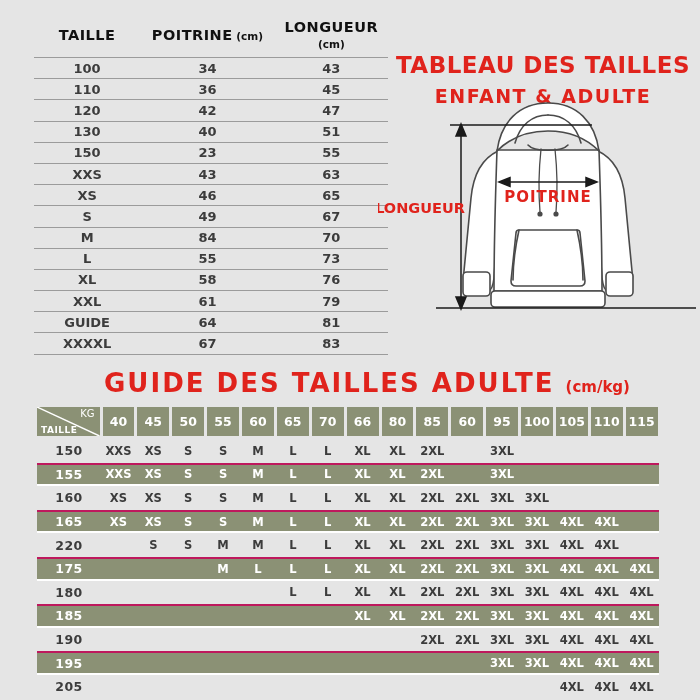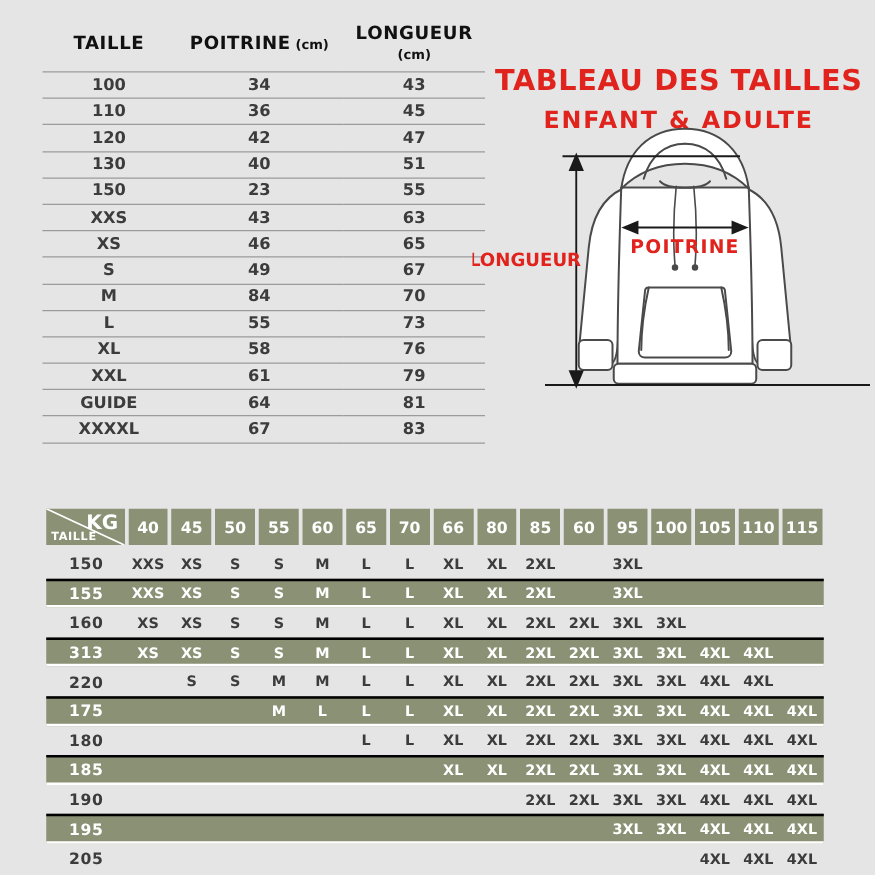--- a/index.html
+++ b/index.html
@@ -32,26 +32,26 @@
   
   .diagram{position:absolute;left:378px;top:88px;width:322px;height:250px;}
 
   
   .matrix{position:absolute;left:37px;top:407px;width:622px;}
   .matrix-header{display:grid;grid-template-columns:64px repeat(16,1fr);height:29px;}
   .hcell{margin:0 1.5px;background:var(--green);color:#fff;font-weight:bold;font-size:12.5px;
     display:flex;align-items:center;justify-content:center;}
   .corner{position:relative;margin:0 1.5px 0 0;background:var(--green);}
   .corner svg{position:absolute;inset:0;width:100%;height:100%;}
-  .corner .kg{position:absolute;top:1px;right:5px;color:#fff;font-weight:bold;font-size:16px;}
+  .corner .kg{position:absolute;top:1px;right:5px;color:#fff;font-weight:normal;font-size:10px;}
   .corner .taille{position:absolute;bottom:1px;left:4px;color:#fff;font-weight:bold;font-size:9px;letter-spacing:.5px;}
   .matrix-body{margin-top:3px;}
   .mrow{display:grid;grid-template-columns:64px repeat(16,1fr);height:23.6px;align-items:center;
     color:var(--ink);font-weight:bold;font-size:11.5px;}
-  .mrow.alt{background:var(--green);color:#fff;border-top:2px solid #000000;border-bottom:2px solid #fff;}
+  .mrow.alt{background:var(--green);color:#fff;border-top:2px solid #be185d;border-bottom:2px solid #fff;}
   .mcell{text-align:center;}
   .rlabel{text-align:center;font-size:12.5px;letter-spacing:.5px;}
 </style>
 </head>
 <body>
 
 <div class="page">
 
   <div class="size-table">
     <table>
@@ -183,20 +183,24 @@
 
     <g stroke="#1a1a1a" stroke-width="1.5" fill="#1a1a1a">
       <line x1="129" y1="94" x2="211" y2="94"></line>
       <polygon points="121,94 132,89.5 132,98.5"></polygon>
       <polygon points="219,94 208,89.5 208,98.5"></polygon>
     </g>
     <text x="42" y="125" text-anchor="middle" font-size="14.5" font-weight="800" fill="#e0231c">LONGUEUR</text>
     <text x="170" y="114" text-anchor="middle" font-size="15" font-weight="800" letter-spacing="1" fill="#e0231c">POITRINE</text>
   </svg>
 
+  <div class="guide-title">
+    <span class="main">GUIDE DES TAILLES ADULTE</span>
+    <span class="unit">(cm/kg)</span>
+  </div>
 
   <div class="matrix">
     <div class="matrix-header">
       <div class="corner">
         <svg viewBox="0 0 64 29" preserveAspectRatio="none">
           <line x1="0" y1="0" x2="64" y2="29" stroke="#ffffff" stroke-width="1.4"></line>
         </svg>
         <span class="kg">KG</span>
         <span class="taille">TAILLE</span>
       </div>
@@ -269,21 +273,21 @@
           <div class="mcell">XL</div>
           <div class="mcell">2XL</div>
           <div class="mcell">2XL</div>
           <div class="mcell">3XL</div>
           <div class="mcell">3XL</div>
           <div class="mcell"></div>
           <div class="mcell"></div>
           <div class="mcell"></div>
         </div>
         <div class="mrow alt">
-          <div class="rlabel">313</div>
+          <div class="rlabel">165</div>
           <div class="mcell">XS</div>
           <div class="mcell">XS</div>
           <div class="mcell">S</div>
           <div class="mcell">S</div>
           <div class="mcell">M</div>
           <div class="mcell">L</div>
           <div class="mcell">L</div>
           <div class="mcell">XL</div>
           <div class="mcell">XL</div>
           <div class="mcell">2XL</div>

